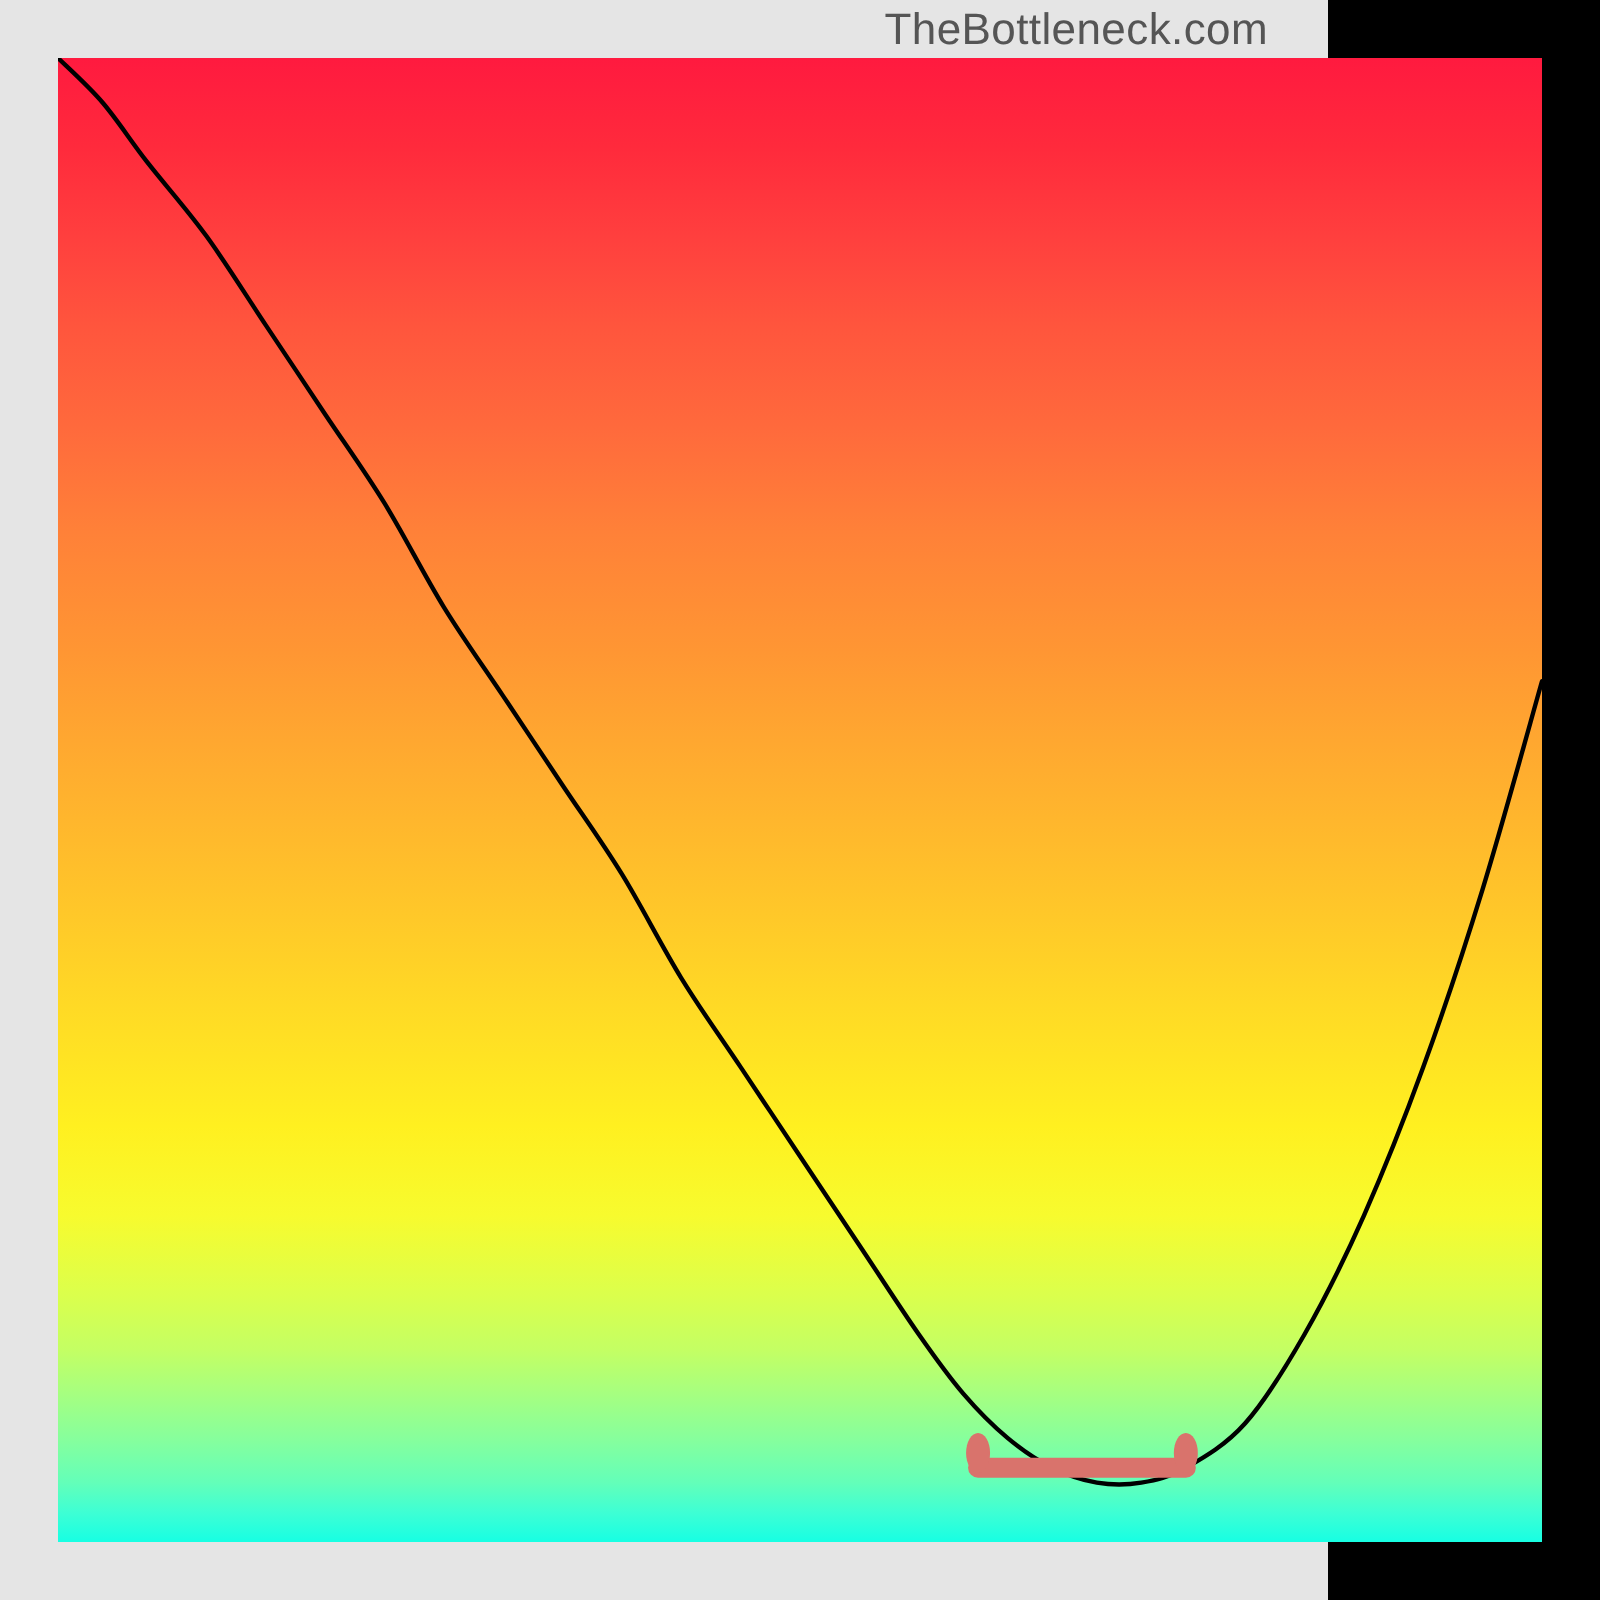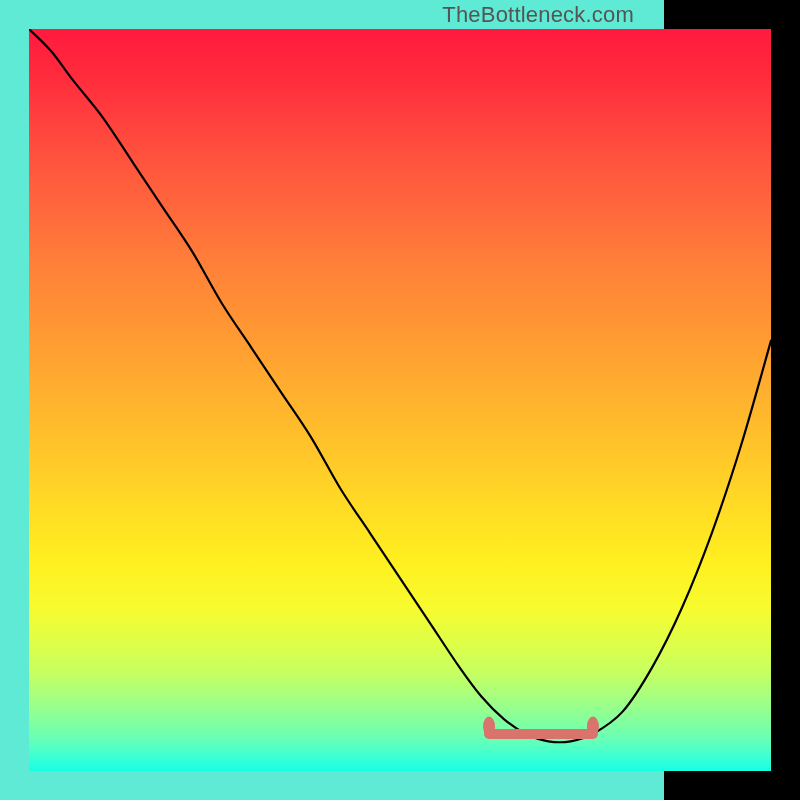--- a/index.html
+++ b/index.html
@@ -9,21 +9,21 @@
     height: 800px;
     background: #000000;
     overflow: hidden;
     font-family: Arial, Helvetica, sans-serif;
   }
 
   .outer {
     position: relative;
     width: 664px;
     height: 800px;
-    background: #5eead4;
+    background: #e5e5e5;
   }
 
   .plot {
     position: absolute;
     left: 29px;
     top: 29px;
     width: 742px;
     height: 742px;
     background: linear-gradient(to bottom,
       #ff1a3f 0%,

